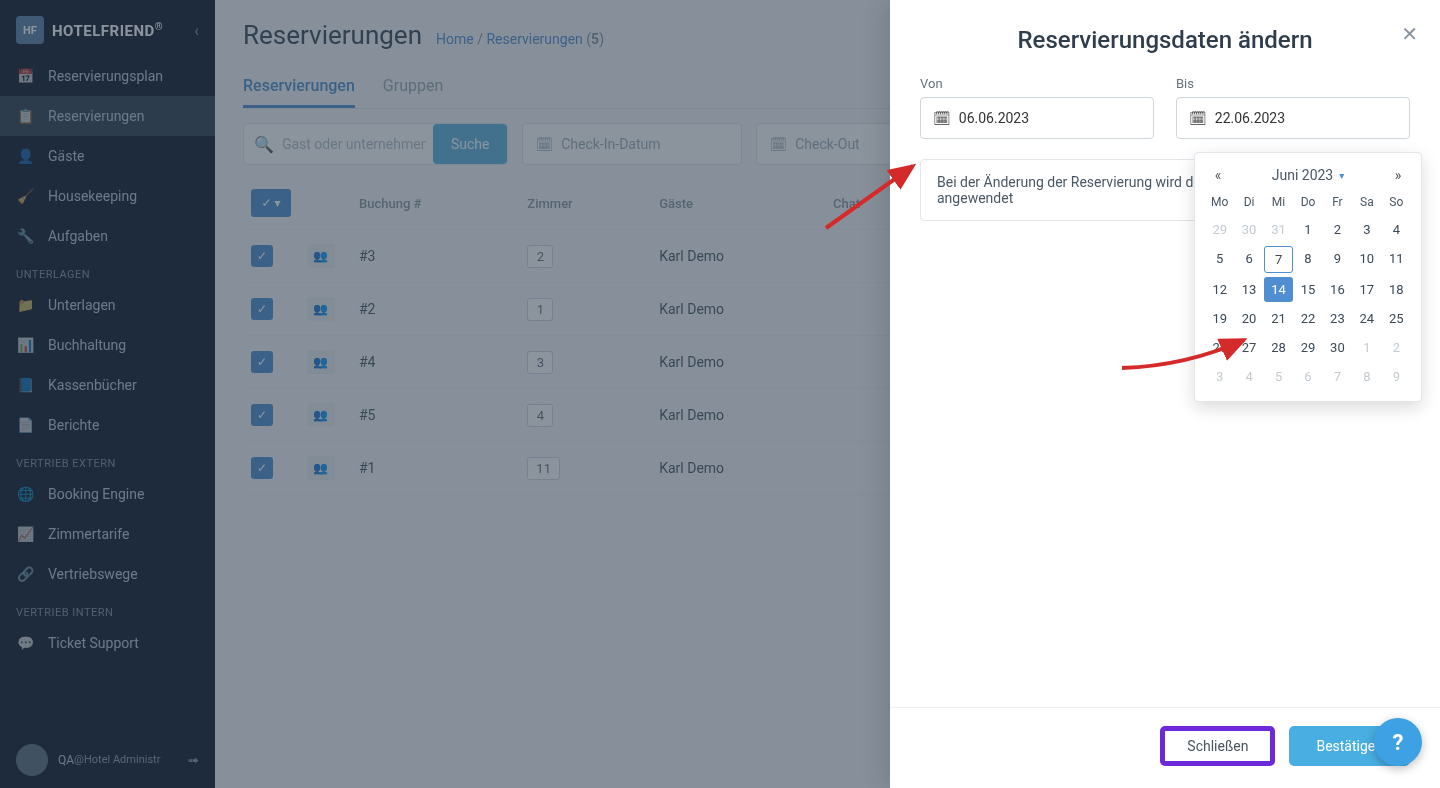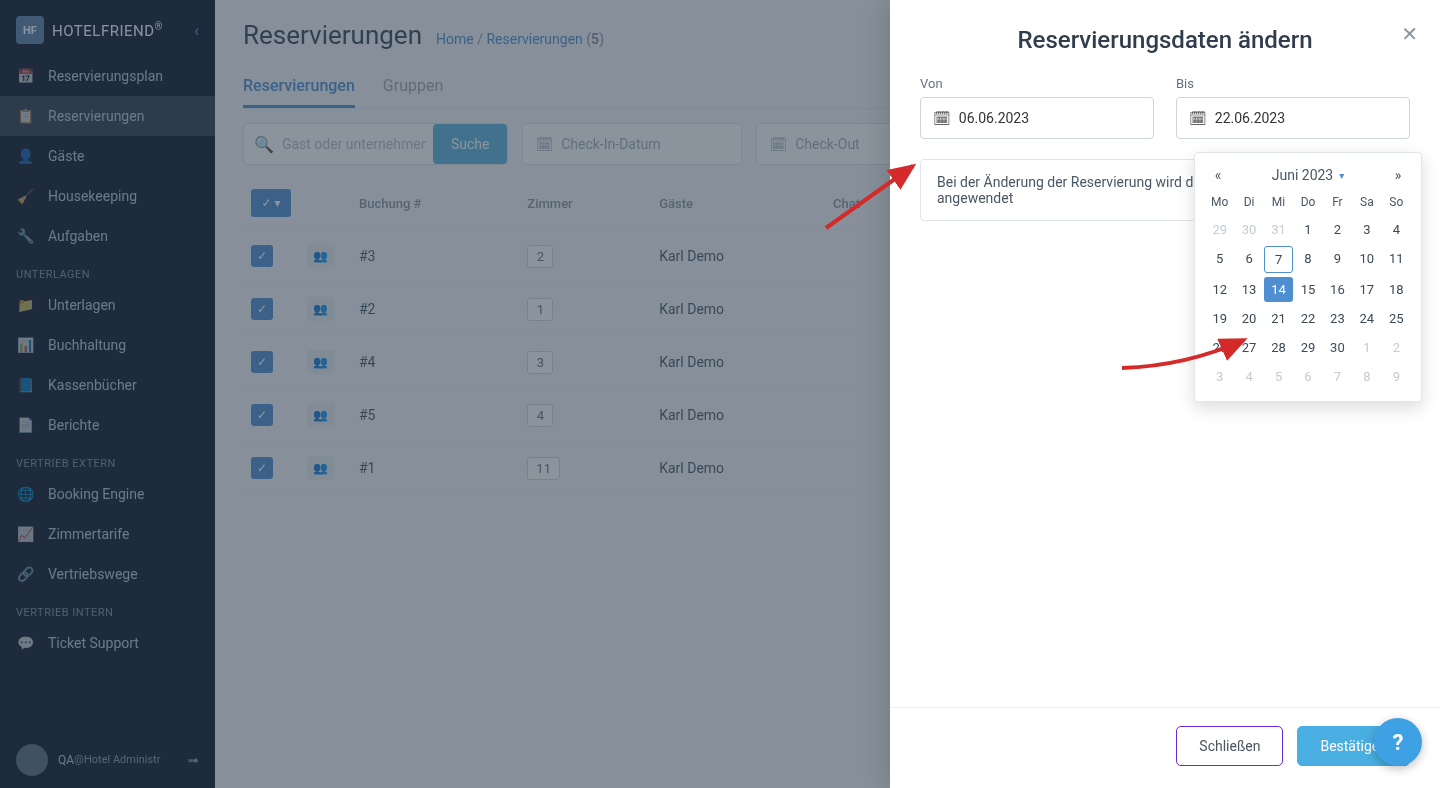--- a/index.html
+++ b/index.html
@@ -1,20 +1,20 @@
 <!DOCTYPE html>
 <html><head>
 <meta charset="utf-8">
 <style>
 *{margin:0;padding:0;box-sizing:border-box;font-family:-apple-system,BlinkMacSystemFont,"Segoe UI",Roboto,sans-serif}
 body{width:1440px;height:788px;overflow:hidden;position:relative;background:#f5f7f9}
 .sidebar{position:absolute;left:0;top:0;width:215px;height:788px;background:#0f172a;color:#b8c5d1;display:flex;flex-direction:column}
 .logo-area{display:flex;align-items:center;padding:16px 16px 12px;gap:8px}
 .logo-badge{width:28px;height:28px;background:#5a7fa8;border-radius:4px;display:flex;align-items:center;justify-content:center;font-size:11px;font-weight:bold;color:#fff}
-.logo-text{font-size:15px;font-weight:400;letter-spacing:.5px;color:#fff}
+.logo-text{font-size:15px;font-weight:700;letter-spacing:.5px;color:#fff}
 .collapse-icon{margin-left:auto;color:#5d9ed4;font-size:16px}
 .nav-section{padding:12px 16px 4px;font-size:11px;color:#7e8c9a;letter-spacing:.5px}
 .nav-item{display:flex;align-items:center;padding:10px 16px;gap:12px;font-size:14px;cursor:pointer}
 .nav-item.active{background:#2f3d4d}
 .nav-icon{width:20px;height:20px;display:flex;align-items:center;justify-content:center;opacity:.75;font-size:14px}
 .user-area{margin-top:auto;padding:12px 16px;display:flex;align-items:center;gap:10px}
 .avatar{width:32px;height:32px;border-radius:50%;background:#5a6b7c}
 .user-meta{display:flex;flex-direction:row;font-size:12px}
 .user-role{color:#8d9aa7;font-size:11px}
 .logout-icon{margin-left:auto;font-size:14px;opacity:.7}
@@ -57,21 +57,21 @@
 .cal-nav{color:#4a5764;font-size:14px;cursor:pointer;width:18px;text-align:center}
 .cal-title{display:flex;align-items:center;gap:6px}
 .cal-drop{color:#4f8fd1;font-size:10px}
 .cal-grid{display:grid;grid-template-columns:repeat(7,1fr);text-align:center;row-gap:4px}
 .cal-dow{font-size:12px;color:#4a5764;padding:4px 0}
 .cal-day{font-size:13px;color:#3c4956;padding:5px 0;border-radius:3px;cursor:pointer}
 .cal-day.muted{color:#c3cbd3}
 .cal-day.today{border:1px solid #4f8fd1}
 .cal-day.sel{background:#4f8fd1;color:#fff}
 .panel-foot{padding:18px 30px 22px;display:flex;justify-content:flex-end;gap:14px;border-top:1px solid #edf0f3}
-.btn{height:40px;padding:0 22px;border-radius:5px;font-size:14px;cursor:pointer;border:1px solid #6d28d9;background:#fff;color:#49555f}
+.btn{height:40px;padding:0 22px;border-radius:5px;font-size:14px;cursor:pointer;border:5px solid #6d28d9;background:#fff;color:#49555f}
 .btn.primary{background:#49aee1;color:#fff;border-color:#49aee1}
 .help-bubble{position:absolute;right:18px;bottom:22px;width:48px;height:48px;border-radius:50%;background:#3ea1e4;display:flex;align-items:center;justify-content:center;color:#fff;font-size:22px;font-weight:bold;box-shadow:0 3px 10px rgba(0,0,0,.25)}
 .arrow{position:absolute;pointer-events:none}
 .arrow svg{overflow:visible}
 </style>
 </head>
 <body>
 
 <div class="sidebar">
   <div class="logo-area">

